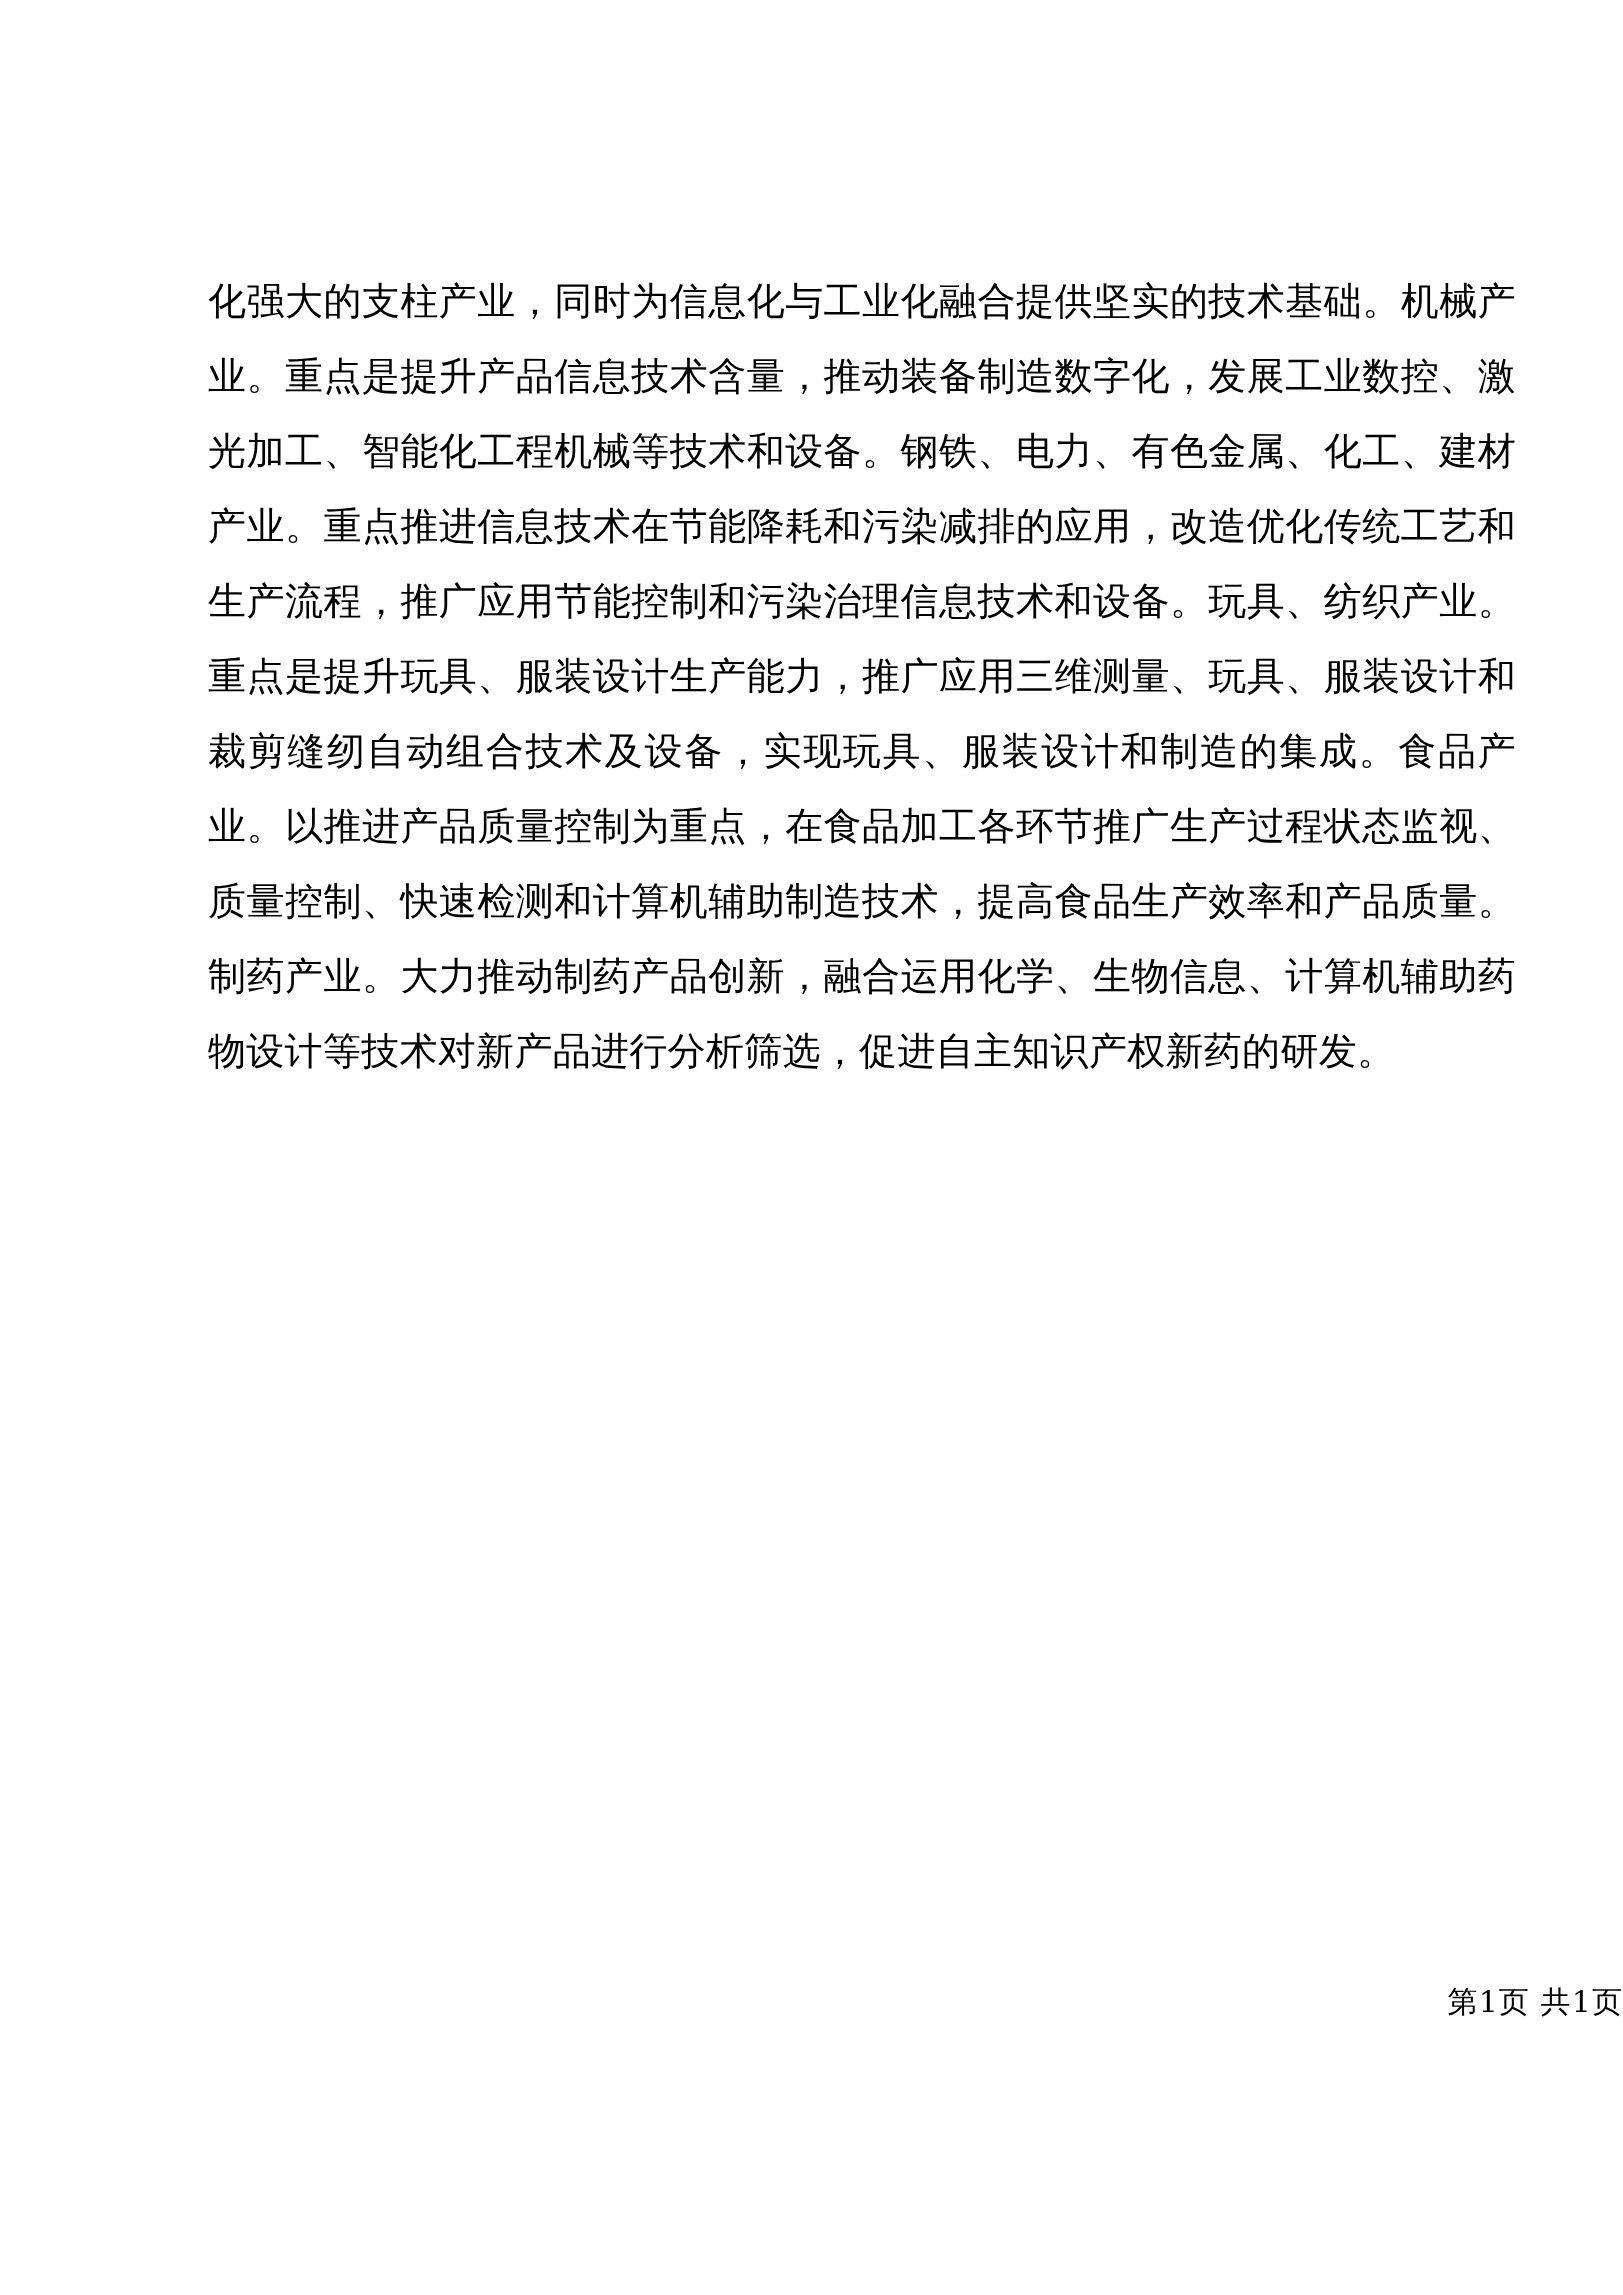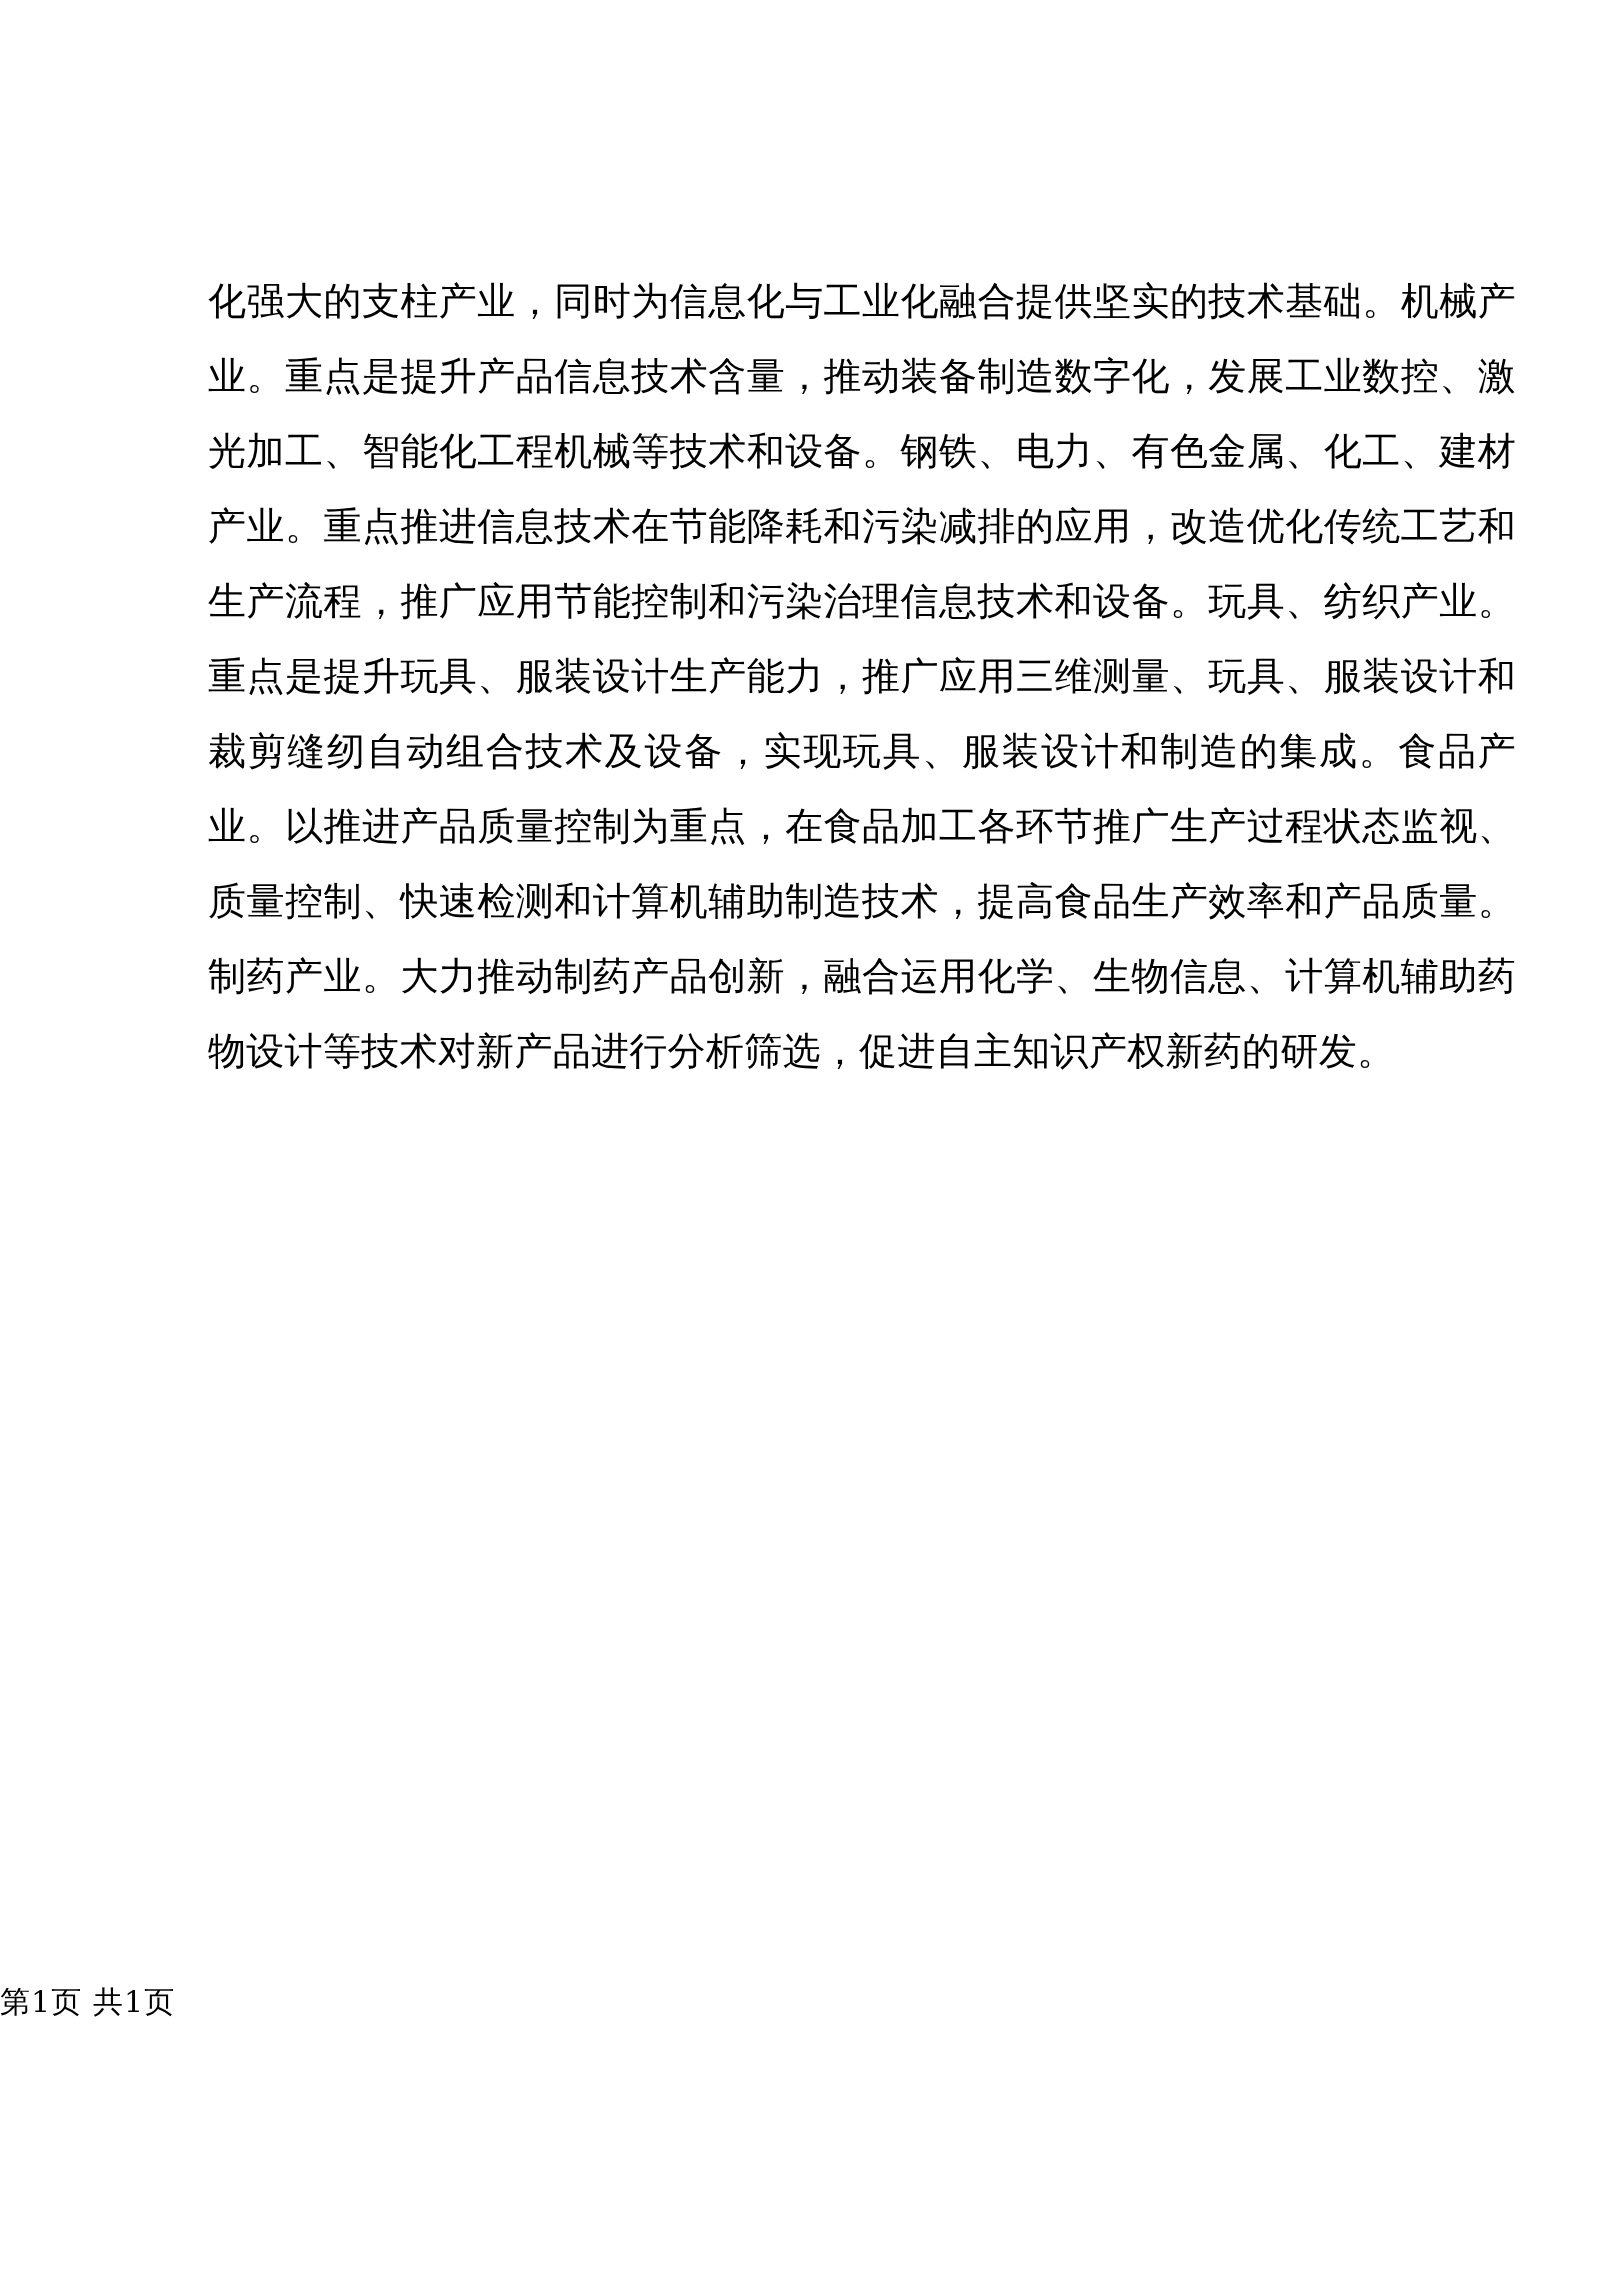--- a/index.html
+++ b/index.html
@@ -36,21 +36,21 @@
     text-indent: 0;
   }
   .para.indent {
     text-indent: 75px;
   }
   .footer {
     position: absolute;
     left: 0;
     right: 0;
     bottom: 98px;
-    text-align: left;
+    text-align: right;
     font-size: 30px;
     font-family: "DejaVu Serif", "Liberation Serif", serif;
     letter-spacing: 1.1px;
     color: #000000;
   }
 </style>
 </head>
 <body>
 
 <div class="page">

